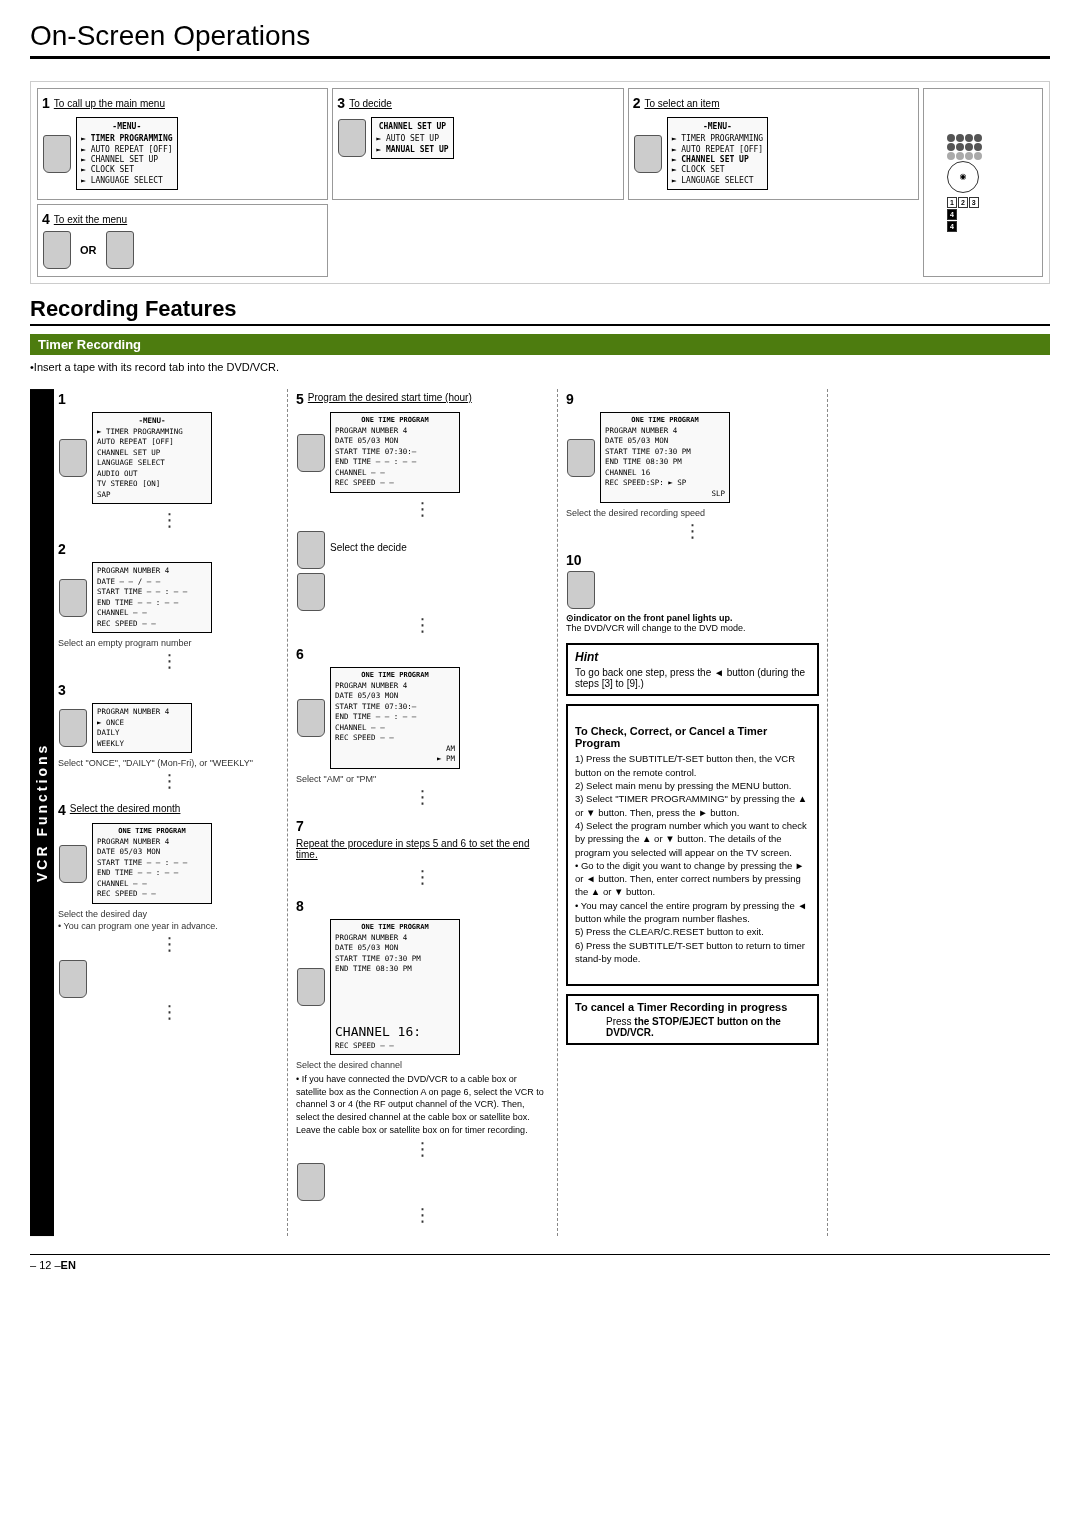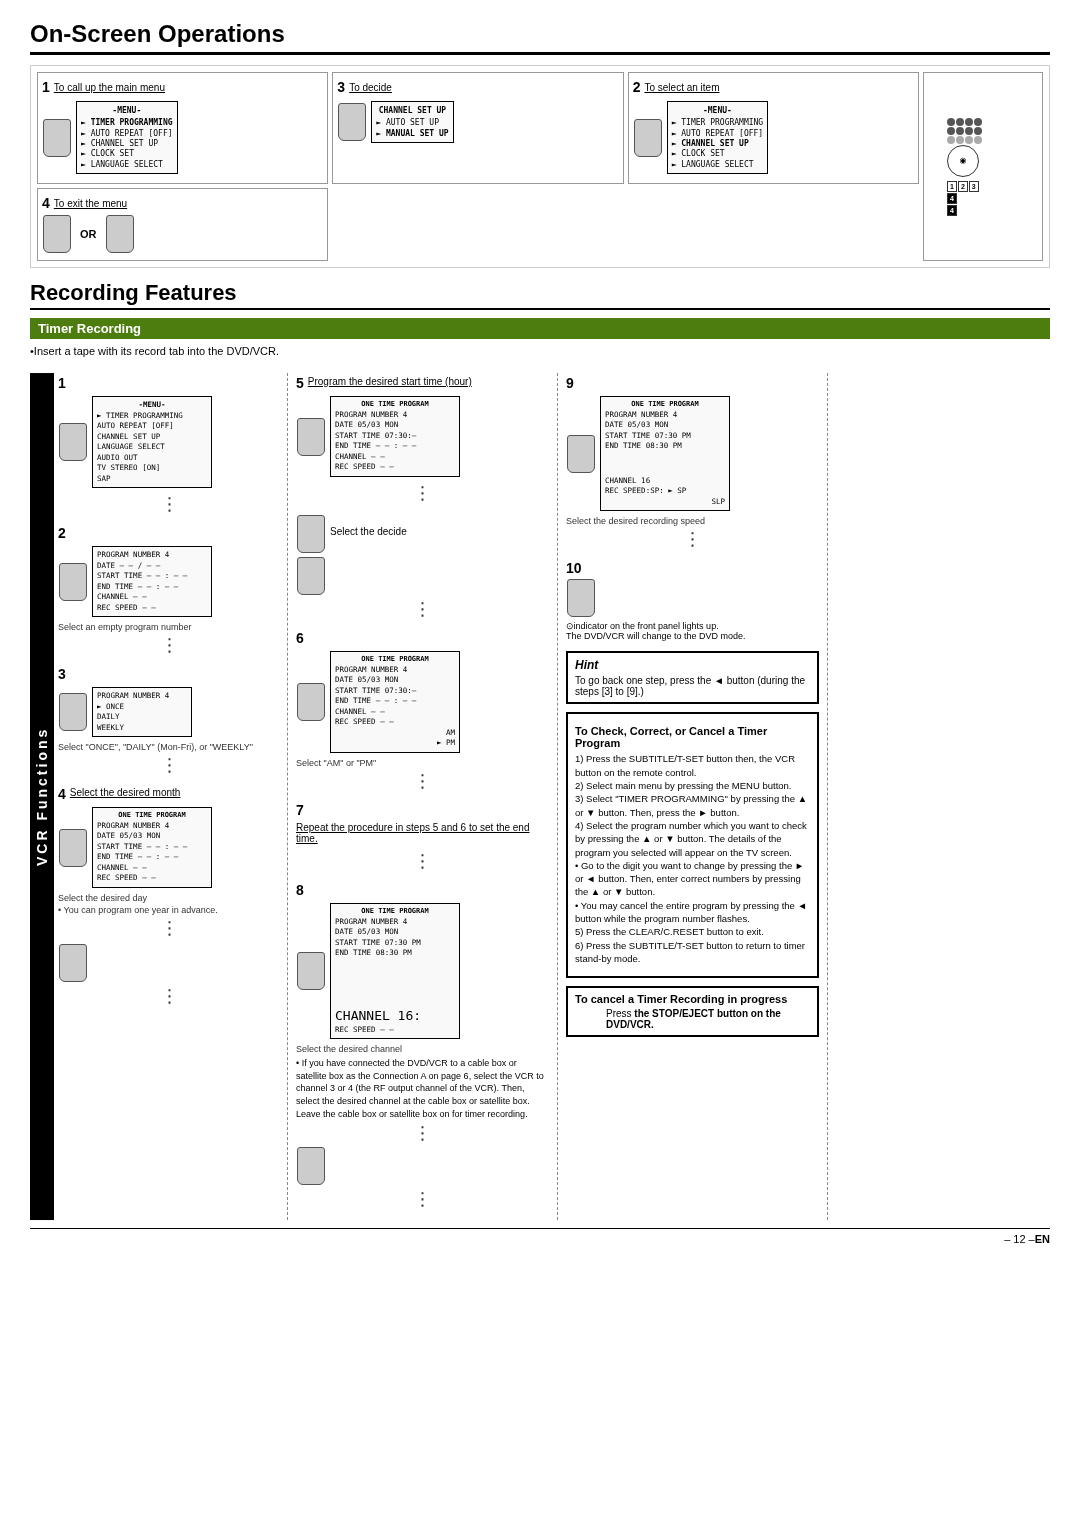--- a/index.html
+++ b/index.html
@@ -6,25 +6,25 @@
     body {
       width: 1080px;
       min-height: 1528px;
       background: #fff;
       font-family: Arial, Helvetica, sans-serif;
       font-size: 11px;
       color: #000;
       padding: 20px 30px;
     }
     h1.page-title {
-      font-size: 24px;
-      font-weight: bold;
+      font-size: 28px;
+      font-weight: normal;
       border-bottom: 3px solid #000;
       padding-bottom: 4px;
-      margin-bottom: 10px;
+      margin-bottom: 22px;
     }
     h2.section-title {
       font-size: 22px;
       font-weight: bold;
       margin-bottom: 8px;
       border-bottom: 2px solid #000;
       padding-bottom: 2px;
     }
     .timer-recording-header {
       background: #4d7c0f;
@@ -124,21 +124,21 @@
     }
     .hint-box .hint-title {
       font-weight: bold;
       font-size: 12px;
       font-style: italic;
       margin-bottom: 3px;
     }
 
     .info-box {
       border: 2px solid #000;
-      padding: 11px 7px;
+      padding: 19px 7px;
       margin-bottom: 8px;
       font-size: 10px;
     }
     .info-box .info-title {
       font-weight: bold;
       font-size: 11px;
       margin-bottom: 3px;
     }
 
     .cancel-box {
@@ -494,37 +494,37 @@
         <span class="step-number">9</span>
       </div>
       <div class="inline-row">
         <div class="vcr-remote"></div>
         <div class="screen-box" style="font-size:7.5px; min-width:130px;">
           <div style="text-align:center; font-weight:bold; font-size:7px;">ONE TIME PROGRAM</div>
           <div style="font-size:7.5px;">PROGRAM NUMBER  4</div>
           <div style="font-size:7.5px;">DATE     05/03 MON</div>
           <div style="font-size:7.5px;">START TIME  07:30 PM</div>
           <div style="font-size:7.5px;">END TIME   08:30 PM</div>
-          <div style="font-size:7.5px;margin-top:24px;">CHANNEL    16</div>
+          <div style="font-size:7.5px;">CHANNEL    16</div>
           <div style="font-size:7.5px;">REC SPEED:SP: ►  SP</div>
           <div style="font-size:7.5px; text-align:right;">SLP</div>
         </div>
       </div>
       <div class="sub-desc">Select the desired recording speed</div>
       <div class="dashed-arrow">⋮</div>
     </div>
 
     <div class="step-block">
       <div class="inline-row">
         <span class="step-number">10</span>
       </div>
       <div class="inline-row">
         <div class="vcr-remote"></div>
       </div>
-      <div style="font-size:9px; margin-top:3px;">⊙indicator on the front panel lights up.</div>
+      <div style="font-size:9px; margin-top:3px;font-weight:bold;">⊙indicator on the front panel lights up.</div>
       <div style="font-size:9px;">The DVD/VCR will change to the DVD mode.</div>
     </div>
 
     <div class="hint-box">
       <div class="hint-title">Hint</div>
       <div style="font-size:10px;">To go back one step, press the ◄ button (during the steps [3] to [9].)</div>
     </div>
 
     <div class="info-box">
       <div class="info-title">To Check, Correct, or Cancel a Timer Program</div>
@@ -542,16 +542,16 @@
 
     <div class="cancel-box">
       <div class="cancel-title">To cancel a Timer Recording in progress</div>
       <div style="font-size:10px;padding-left:31px;">Press <strong>the STOP/EJECT button on the DVD/VCR.</strong></div>
     </div>
 
   </div>
 
 </div>
 
-<div style="display:flex; justify-content:flex-end; margin-top:8px; border-top:1px solid #000; padding-top:4px;">
+<div style="display:flex; justify-content:flex-start; margin-top:18px; border-top:1px solid #000; padding-top:4px;">
   <div>– 12 –</div>
   <div style="font-weight:bold;">EN</div>
 </div>
 
 </body></html>

